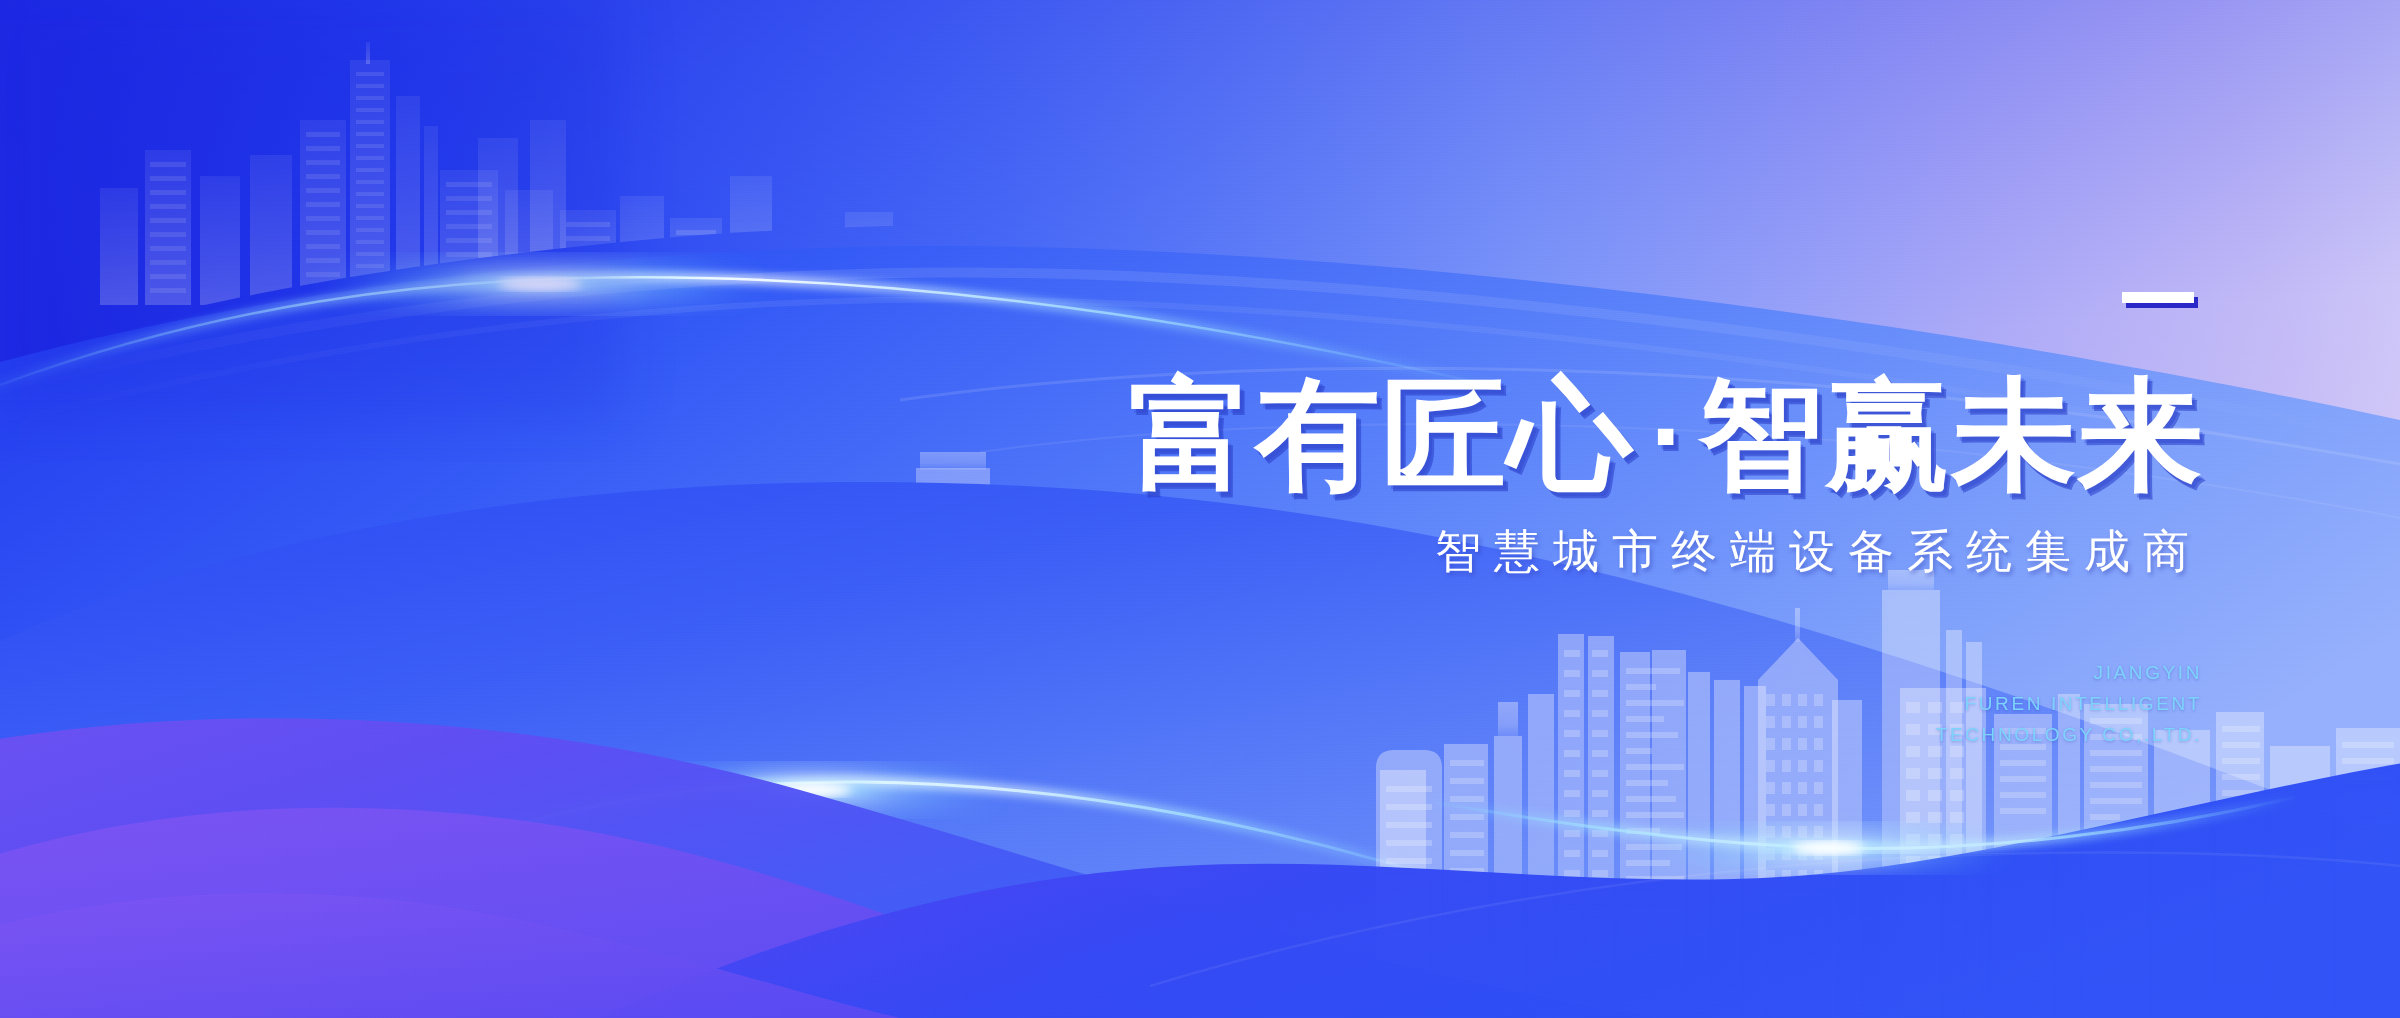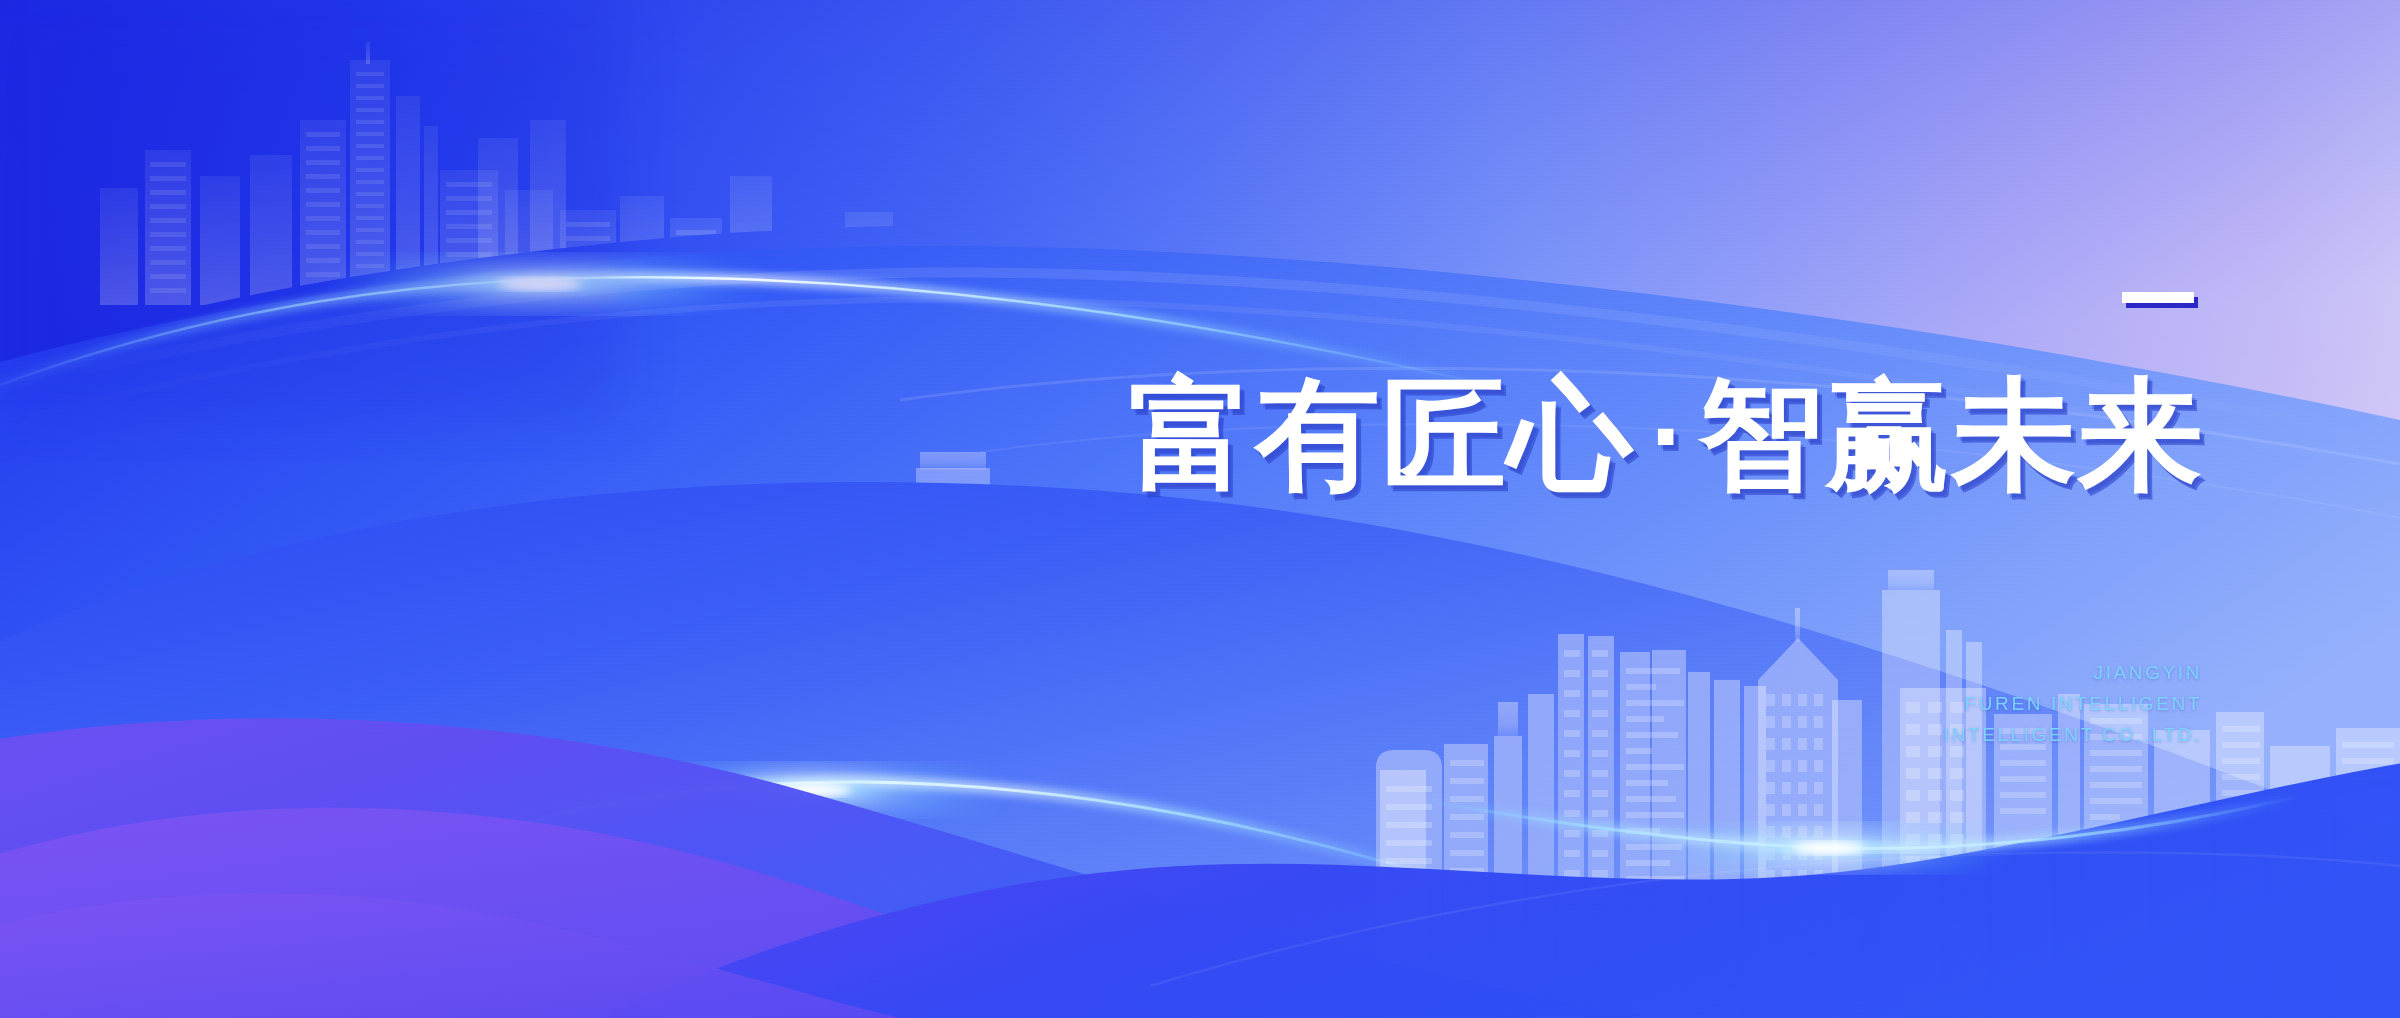--- a/index.html
+++ b/index.html
@@ -933,21 +933,22 @@
   <div id="grain"></div>
 
   <div id="copy">
 
     <div id="accent-dash"></div>
 
     <div id="headline">
       <span>富有匠心</span><span class="mid-dot">·</span><span>智赢未来</span>
     </div>
 
+    <div id="subtitle">智慧城市终端设备系统集成商</div>
 
     <div id="company">
       <div>JIANGYIN</div>
       <div>FUREN INTELLIGENT</div>
-      <div>INTELLIGENT CO,.LTD.</div>
+      <div>TECHNOLOGY CO,.LTD.</div>
     </div>
 
   </div>
 </div>
 
 </body></html>

